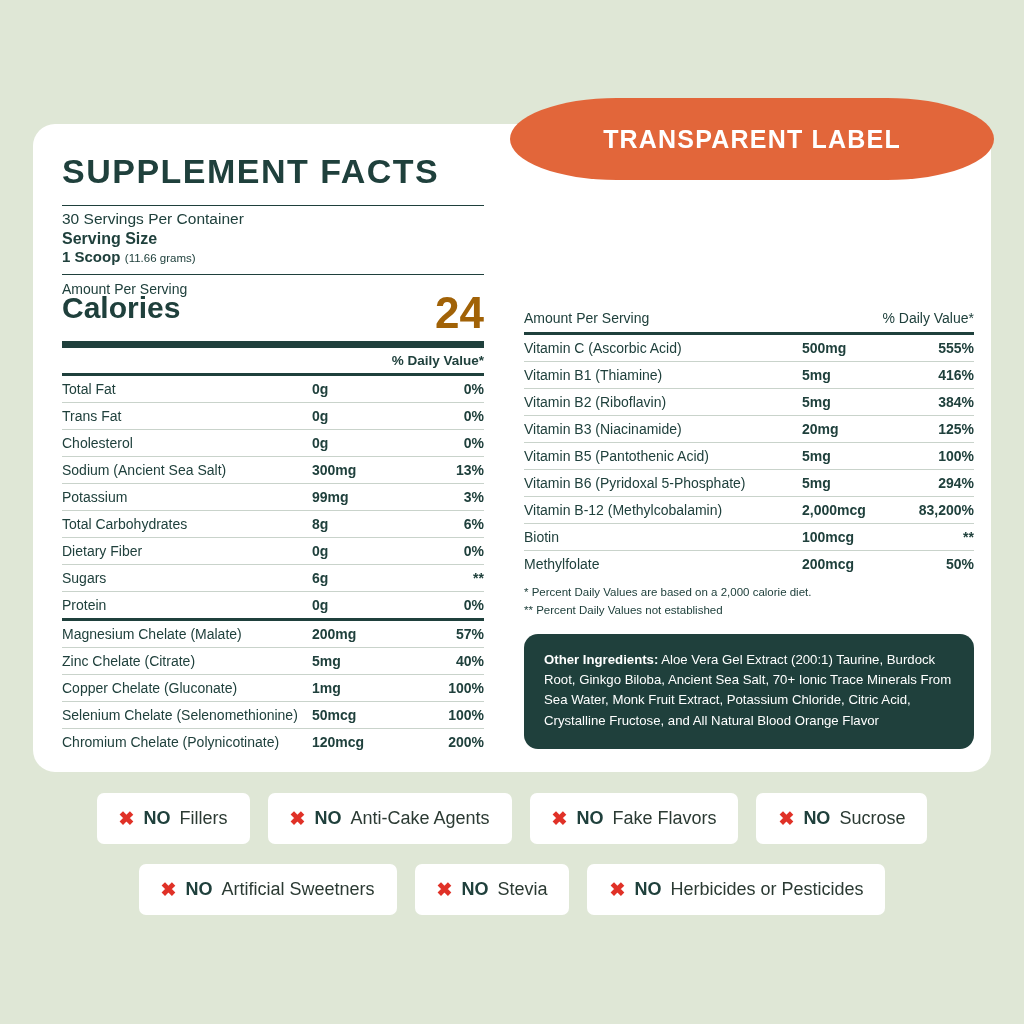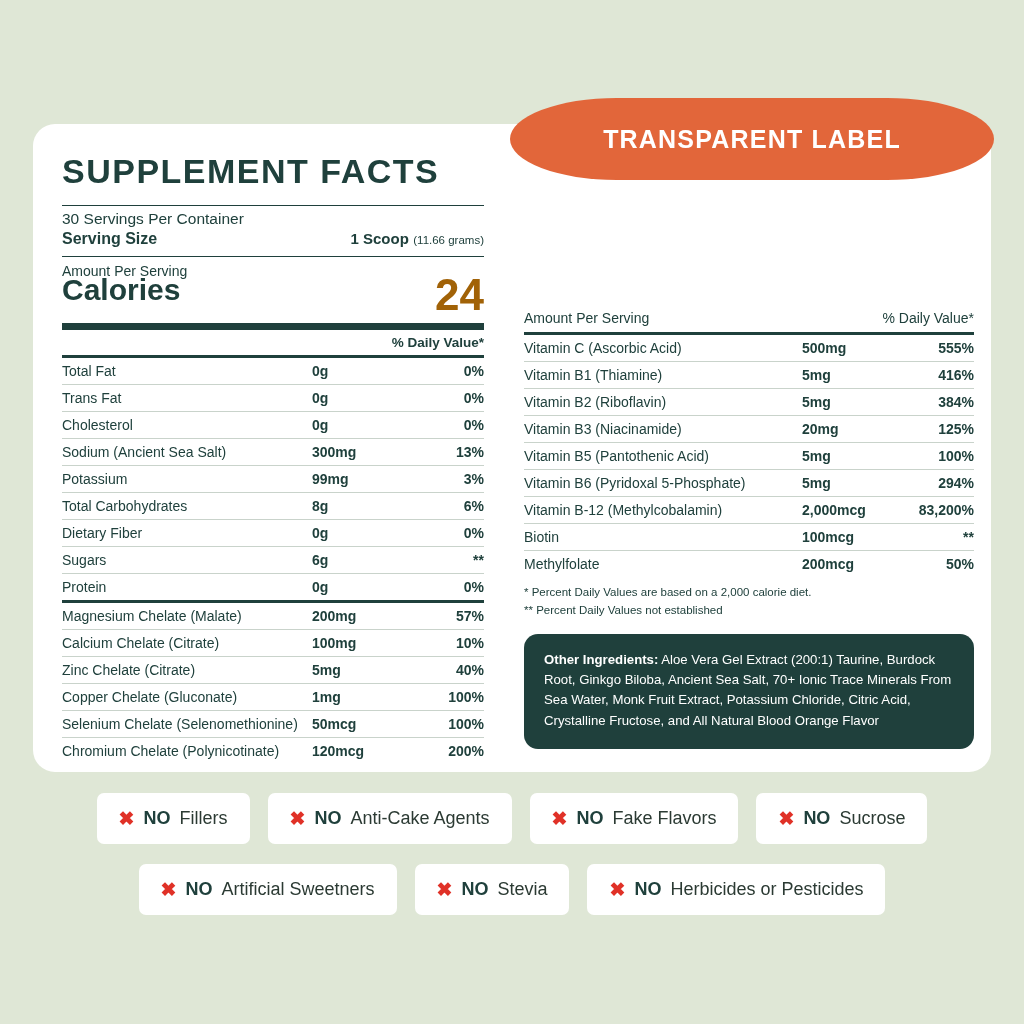--- a/index.html
+++ b/index.html
@@ -56,20 +56,21 @@
     margin-bottom: 14px;
   }
   .servings-line {
     font-size: 15.5px;
     color: #1f403c;
     margin-top: 4px;
   }
   .serving-size-row {
     display: flex; align-items: baseline; justify-content: space-between;
     margin-top: 2px;
+    flex-direction: column;
   }
   .serving-size-label {
     font-size: 16px; font-weight: bold; color: #1f403c;
   }
   .serving-size-val {
     font-size: 15px; font-weight: bold; color: #1f403c;
   }
   .serving-size-sub {
     font-size: 11.5px; font-weight: normal; color: #1f403c;
   }
@@ -246,25 +247,20 @@
     <div class="rule-med"></div>
 
     <table class="nutri">
       <tbody>
         <tr>
           <td class="name">Magnesium Chelate (Malate)</td>
           <td class="amt">200mg</td>
           <td class="dv">57%</td>
         </tr>
         <tr>
-          <td class="name">Calcium Chelate (Citrate)</td>
-          <td class="amt">100mg</td>
-          <td class="dv">10%</td>
-        </tr>
-        <tr>
           <td class="name">Zinc Chelate (Citrate)</td>
           <td class="amt">5mg</td>
           <td class="dv">40%</td>
         </tr>
         <tr>
           <td class="name">Copper Chelate (Gluconate)</td>
           <td class="amt">1mg</td>
           <td class="dv">100%</td>
         </tr>
         <tr>

